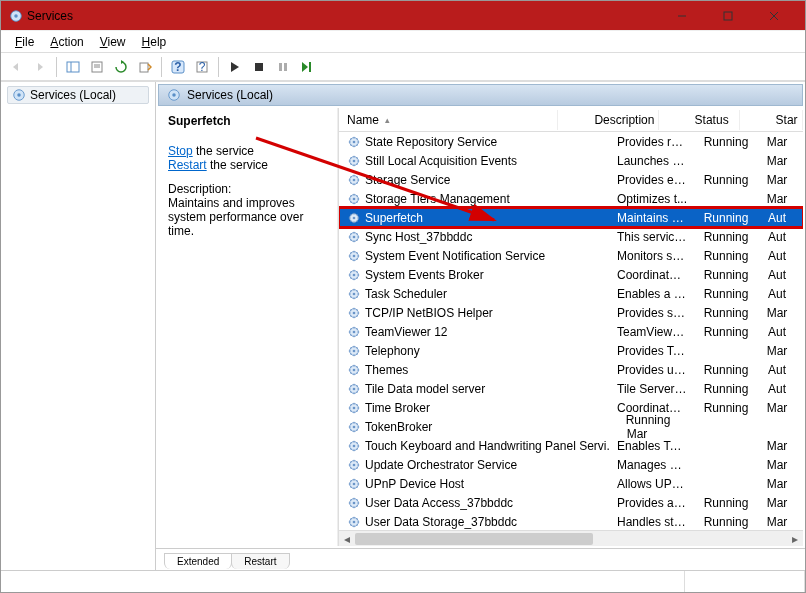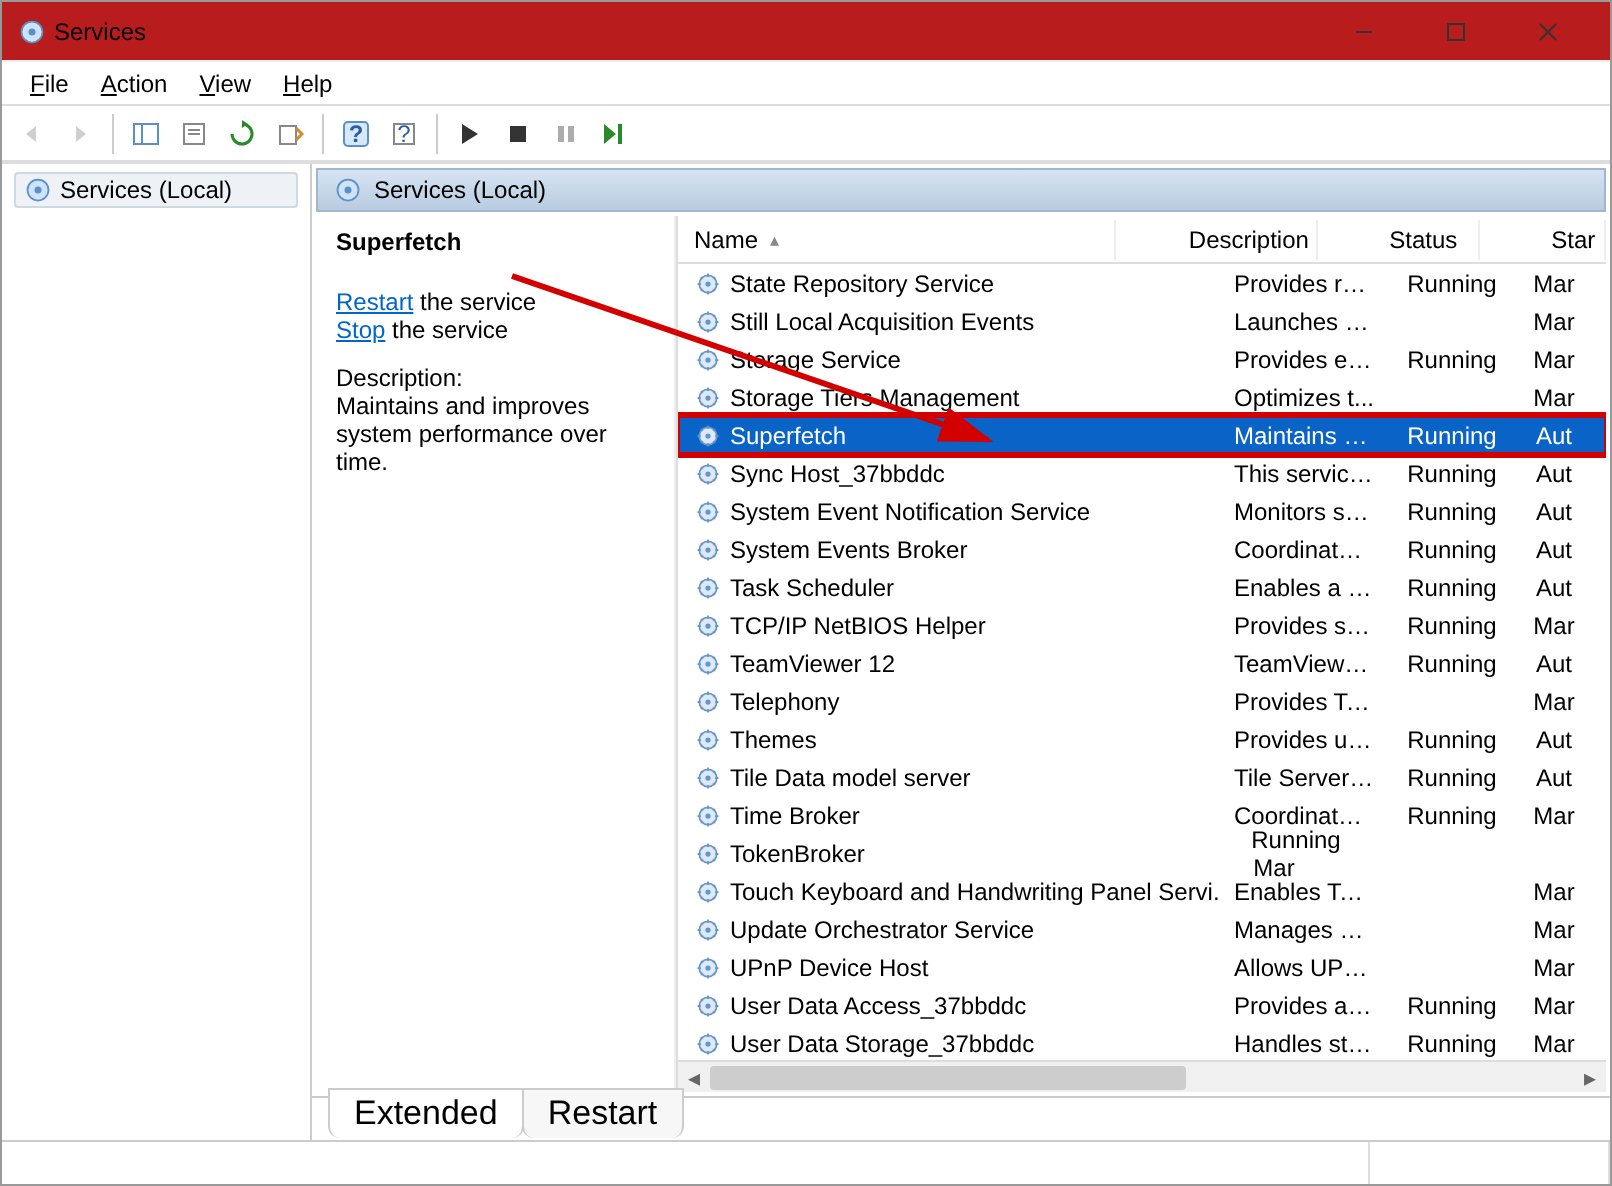--- a/index.html
+++ b/index.html
@@ -32,21 +32,21 @@
 .row { display: flex; align-items: center; height: 19px; white-space: nowrap; }
 .row .cell { padding: 0 8px; overflow: hidden; text-overflow: ellipsis; }
 .row.selected { background: #0a63c6; color: #fff; outline: 3px solid #d30000; outline-offset: -1px; }
 .cell.name { display: flex; align-items: center; gap: 4px; }
 .svc-icon { width: 14px; height: 14px; flex-shrink: 0; }
 .col-name, .cell-name { width: 270px; }
 .col-desc, .cell-desc { width: 86px; }
 .col-status, .cell-status { width: 62px; }
 .col-startup, .cell-startup { width: 40px; }
 .tabs { height: 22px; display: flex; align-items: flex-end; padding-left: 8px; border-top: 1px solid #ccc; background: #fff; }
-.tabs .tab { padding: 2px 12px; border: 1px solid #ccc; border-top: 1px solid #ccc; border-bottom: none; border-radius: 0 0 6px 6px; margin-right: -1px; background: #f7f7f7; position: relative; top: -1px; font-size: 17px; }
+.tabs .tab { padding: 2px 12px; border: 1px solid #ccc; border-top: 1px solid #ccc; border-bottom: none; border-radius: 0 0 6px 6px; margin-right: -1px; background: #f7f7f7; position: relative; top: -1px; font-size: 10px; }
 .tabs .tab.active { background: #fff; }
 .statusbar { height: 22px; border-top: 1px solid #ccc; display: flex; }
 .statusbar .sb-cell { flex: 1; border-right: 1px solid #ddd; }
 .statusbar .sb-cell:last-child { flex: 0 0 120px; }
 .hscroll { height: 16px; border-top: 1px solid #ddd; display: flex; align-items: center; background: #f0f0f0; }
 .hscroll .arrow { width: 16px; text-align: center; color: #666; }
 .hscroll .track { flex: 1; height: 12px; background: #f0f0f0; position: relative; }
 .hscroll .thumb { position: absolute; left: 0; width: 55%; top: 0; bottom: 0; background: #cdcdcd; border-radius: 2px; }
 svg { display: block; }
 .arrow-annotation { position: absolute; pointer-events: none; z-index: 50; }
@@ -188,22 +188,22 @@
             <marker id="ah" markerWidth="10" markerHeight="10" refX="8" refY="3" orient="auto">
               <path d="M0,0 L0,6 L9,3 z" fill="#d30000"></path>
             </marker>
           </defs>
         <line x1="10" y1="10" x2="248" y2="92" stroke="#d30000" stroke-width="3" marker-end="url(#ah)"></line>
       </svg>
 
       <div class="detail-pane">
         <div class="svc-name">Superfetch</div>
         <div>
+          <div><a>Stop</a><span> the service</span></div>
           <div><a>Restart</a><span> the service</span></div>
-          <div><a>Stop</a><span> the service</span></div>
         </div>
         <div>
           <div class="desc-lbl">Description:</div>
           <div>Maintains and improves system performance over time.</div>
         </div>
       </div>
 
       <div class="list-pane">
         <div class="list-header">
           <div class="col col-name sort">Name</div>

